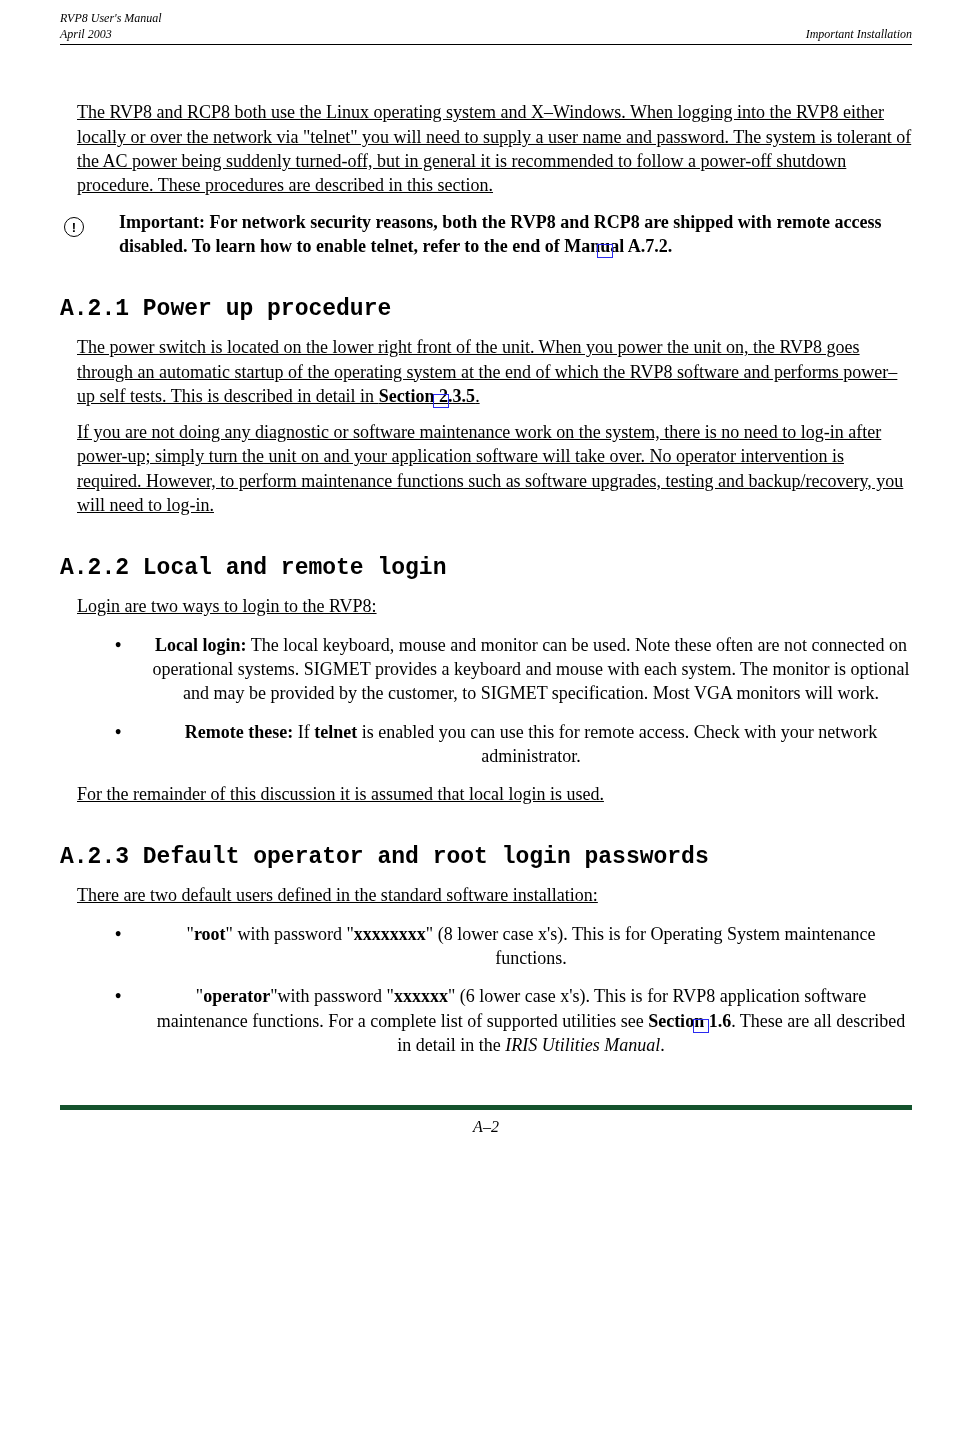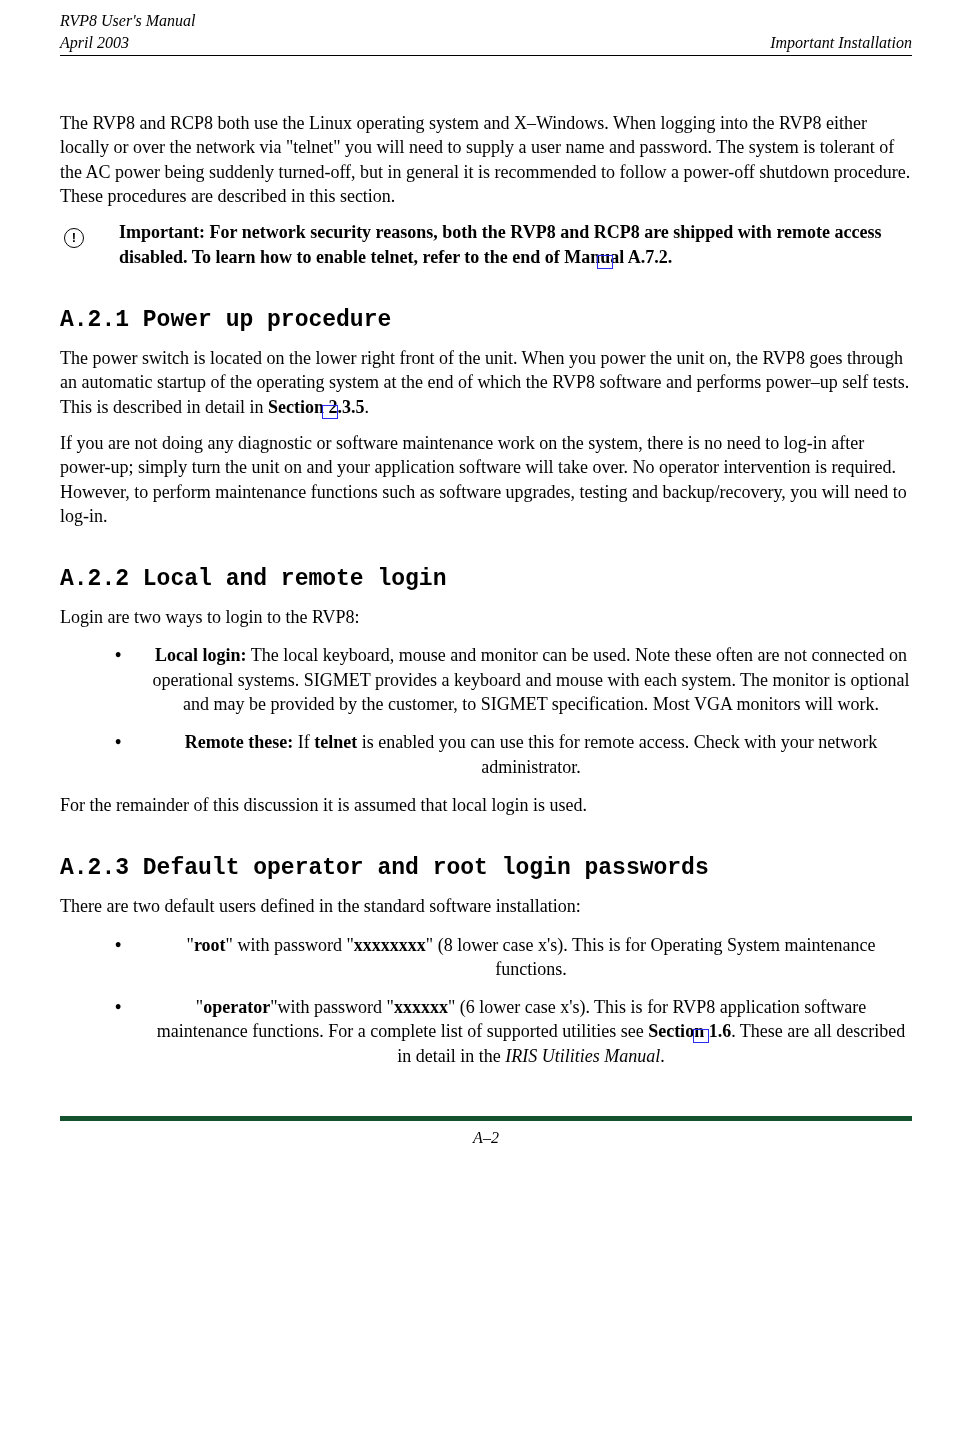--- a/index.html
+++ b/index.html
@@ -12,21 +12,21 @@
       color: black;
     }
     .page {
       width: 972px;
       box-sizing: border-box;
       padding: 10px 60px 30px 60px;
     }
     .header {
       display: flex;
       justify-content: space-between;
-      font-size: 16px;
+      font-size: 12px;
       font-style: italic;
       padding-bottom: 2px;
       border-bottom: 1px solid black;
       margin-bottom: 55px;
     }
     .header-left, .header-right {
       display: flex;
       flex-direction: column;
     }
     .header-right {
@@ -39,21 +39,22 @@
       font-weight: bold;
       margin: 0 0 6px 0;
     }
     h2 {
       font-family: Liberation Mono, monospace;
       font-size: 23px;
       font-weight: bold;
       margin: 36px 0 10px 0;
     }
     p {
-      margin: 8px 0 12px 0;
+      margin: 8px 0 12px 17px;
+      text-decoration: underline;
     }
     .important-block {
       display: flex;
       margin: 8px 0 12px 0;
     }
     .important-icon {
       font-size: 20px;
       width: 55px;
       flex-shrink: 0;
       padding-top: 2px;

